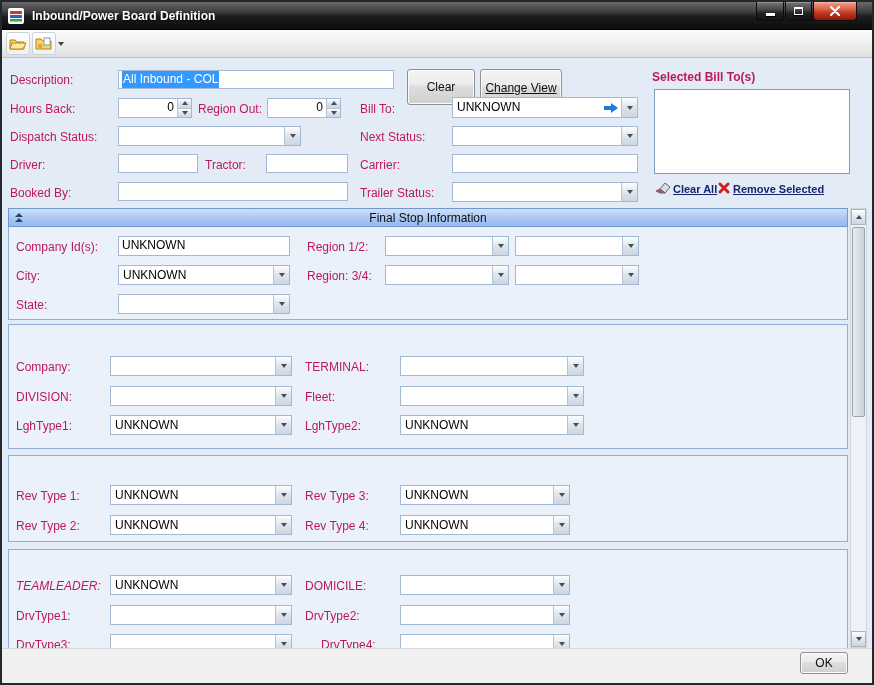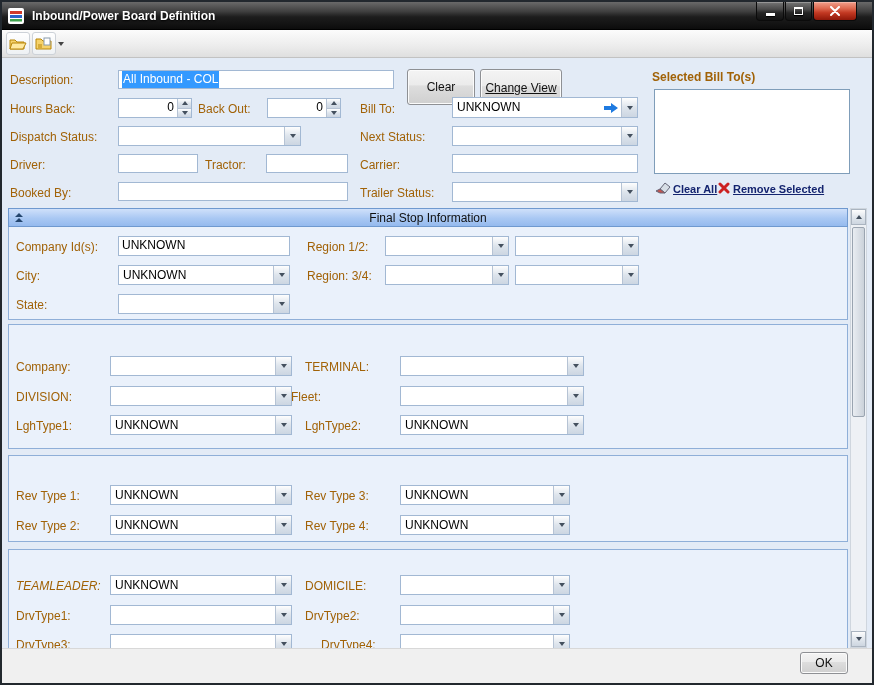--- a/index.html
+++ b/index.html
@@ -20,21 +20,21 @@
 
   
   .toolbar { position:absolute; left:0; top:28px; width:870px; height:28px;
     background:linear-gradient(#fcfcfc,#ececec 60%,#dfdfdf); border-bottom:1px solid #c2c2c2; }
   .tbtn { position:absolute; top:2px; width:24px; height:23px; border:1px solid #cdd2d8; border-radius:3px;
     background:linear-gradient(#ffffff,#eef1f4); display:flex; align-items:center; justify-content:center; }
   .tchev { position:absolute; left:56px; top:12px; width:0; height:0;
     border-left:3.5px solid transparent; border-right:3.5px solid transparent; border-top:4px solid #444; }
 
   
-  .lbl { position:absolute; font-size:12px; color:#a16207; white-space:nowrap; }
+  .lbl { position:absolute; font-size:12px; color:#be185d; white-space:nowrap; }
   .lbl.bold { font-weight:bold; }
   .tb { position:absolute; background:#fff; border:1px solid #a2b8d3; font-size:12px; line-height:15px; padding:1px 3px;
     overflow:hidden; white-space:nowrap; }
   .sel { background:#3399ff; color:#fff; padding:16px 1px; }
 
   .combo { position:absolute; display:flex; background:#fff; border:1px solid #a2b8d3; }
   .cfield { flex:1; font-size:12px; padding:1px 4px; line-height:16px; overflow:hidden; white-space:nowrap; background:#fff; }
   .cbtn { width:16px; border-left:1px solid #b6c3d4; background:linear-gradient(#fefefe,#dde4ec 50%,#ccd6e2);
     display:flex; align-items:center; justify-content:center; }
   .carrow { width:20px; background:#fff; display:flex; align-items:center; justify-content:center; }
@@ -131,21 +131,21 @@
     <div class="sfield">0</div>
     <div class="sbtns">
       <div class="sb">
           <i class="tri-u"></i>
         </div>
       <div class="sb">
           <i class="tri-d"></i>
         </div>
     </div>
   </div>
-  <span class="lbl" style="left:196px;top:100px;">Back Out:</span>
+  <span class="lbl" style="left:196px;top:100px;">Region Out:</span>
   <div class="spin" style="left:265px;top:96px;width:74px;height:20px;">
     <div class="sfield">0</div>
     <div class="sbtns">
       <div class="sb">
           <i class="tri-u"></i>
         </div>
       <div class="sb">
           <i class="tri-d"></i>
         </div>
     </div>
@@ -271,21 +271,21 @@
         <i class="tri-d"></i>
       </div>
   </div>
   <span class="lbl" style="left:14px;top:388px;">DIVISION:</span>
   <div class="combo" style="left:108px;top:384px;width:182px;height:20px;">
     <div class="cfield"></div>
     <div class="cbtn">
         <i class="tri-d"></i>
       </div>
   </div>
-  <span class="lbl" style="left:289px;top:388px;">Fleet:</span>
+  <span class="lbl" style="left:303px;top:388px;">Fleet:</span>
   <div class="combo" style="left:398px;top:384px;width:184px;height:20px;">
     <div class="cfield"></div>
     <div class="cbtn">
         <i class="tri-d"></i>
       </div>
   </div>
   <span class="lbl" style="left:14px;top:417px;">LghType1:</span>
   <div class="combo" style="left:108px;top:413px;width:182px;height:20px;">
     <div class="cfield">UNKNOWN</div>
     <div class="cbtn">

